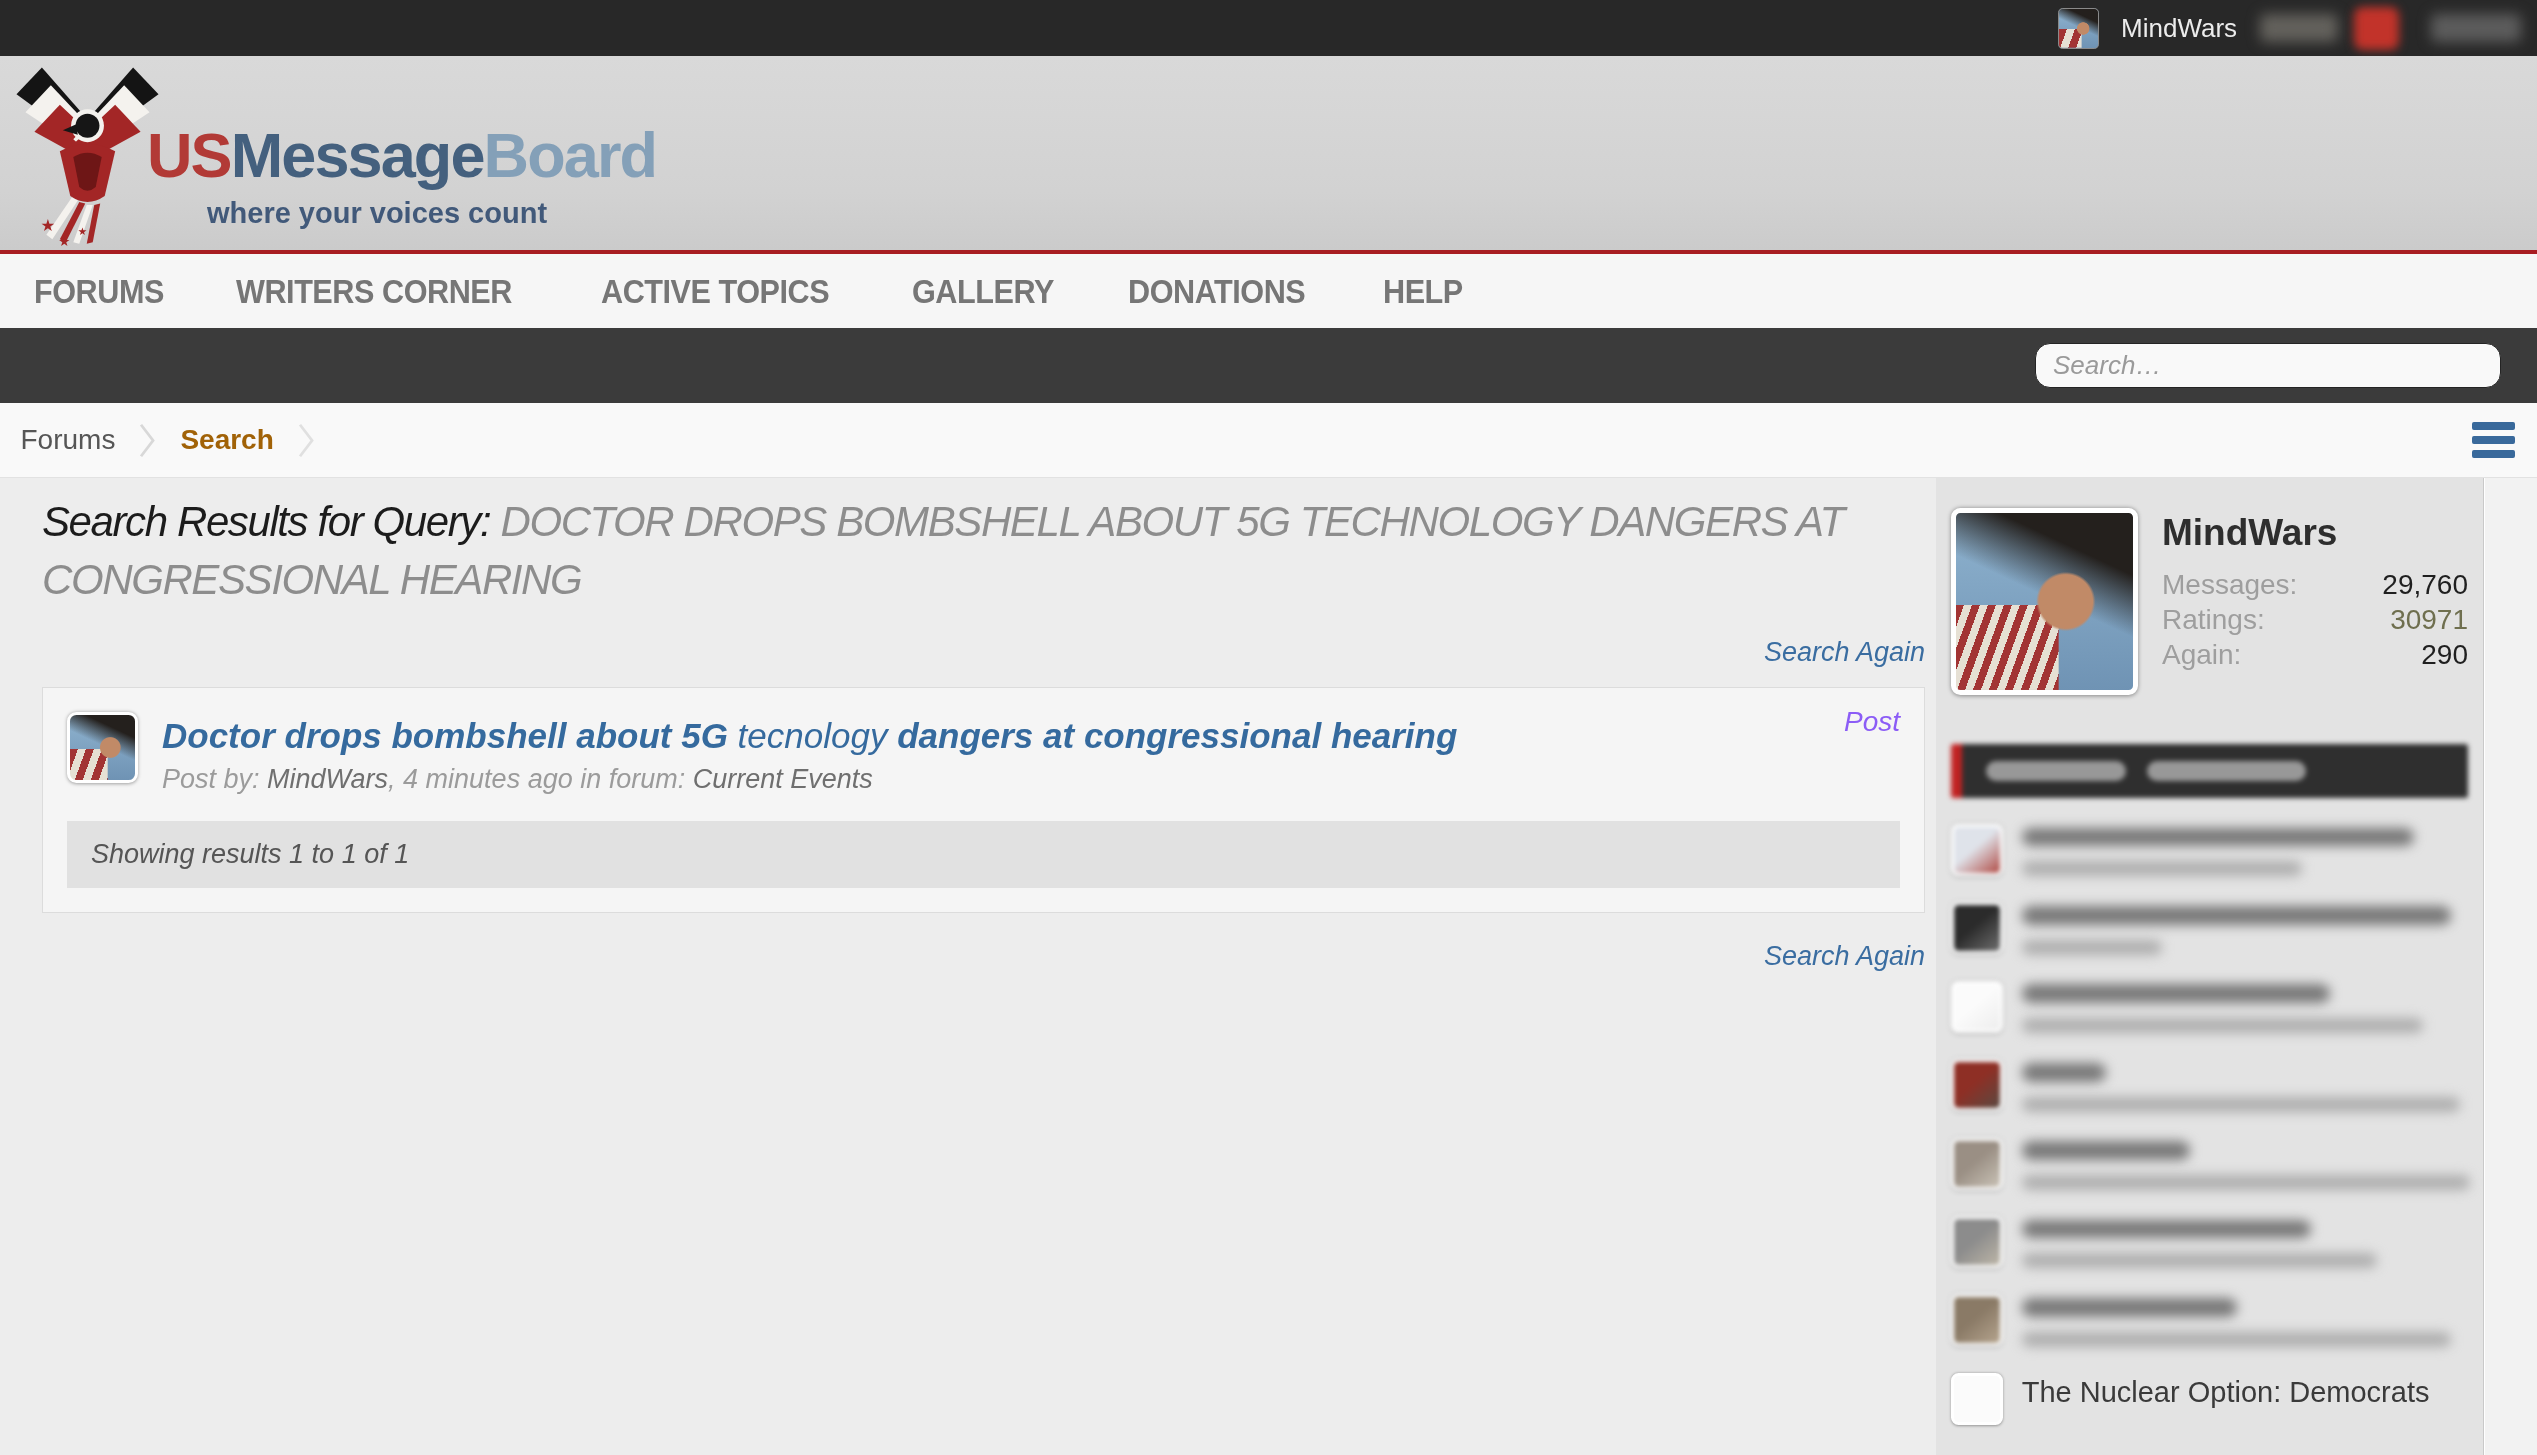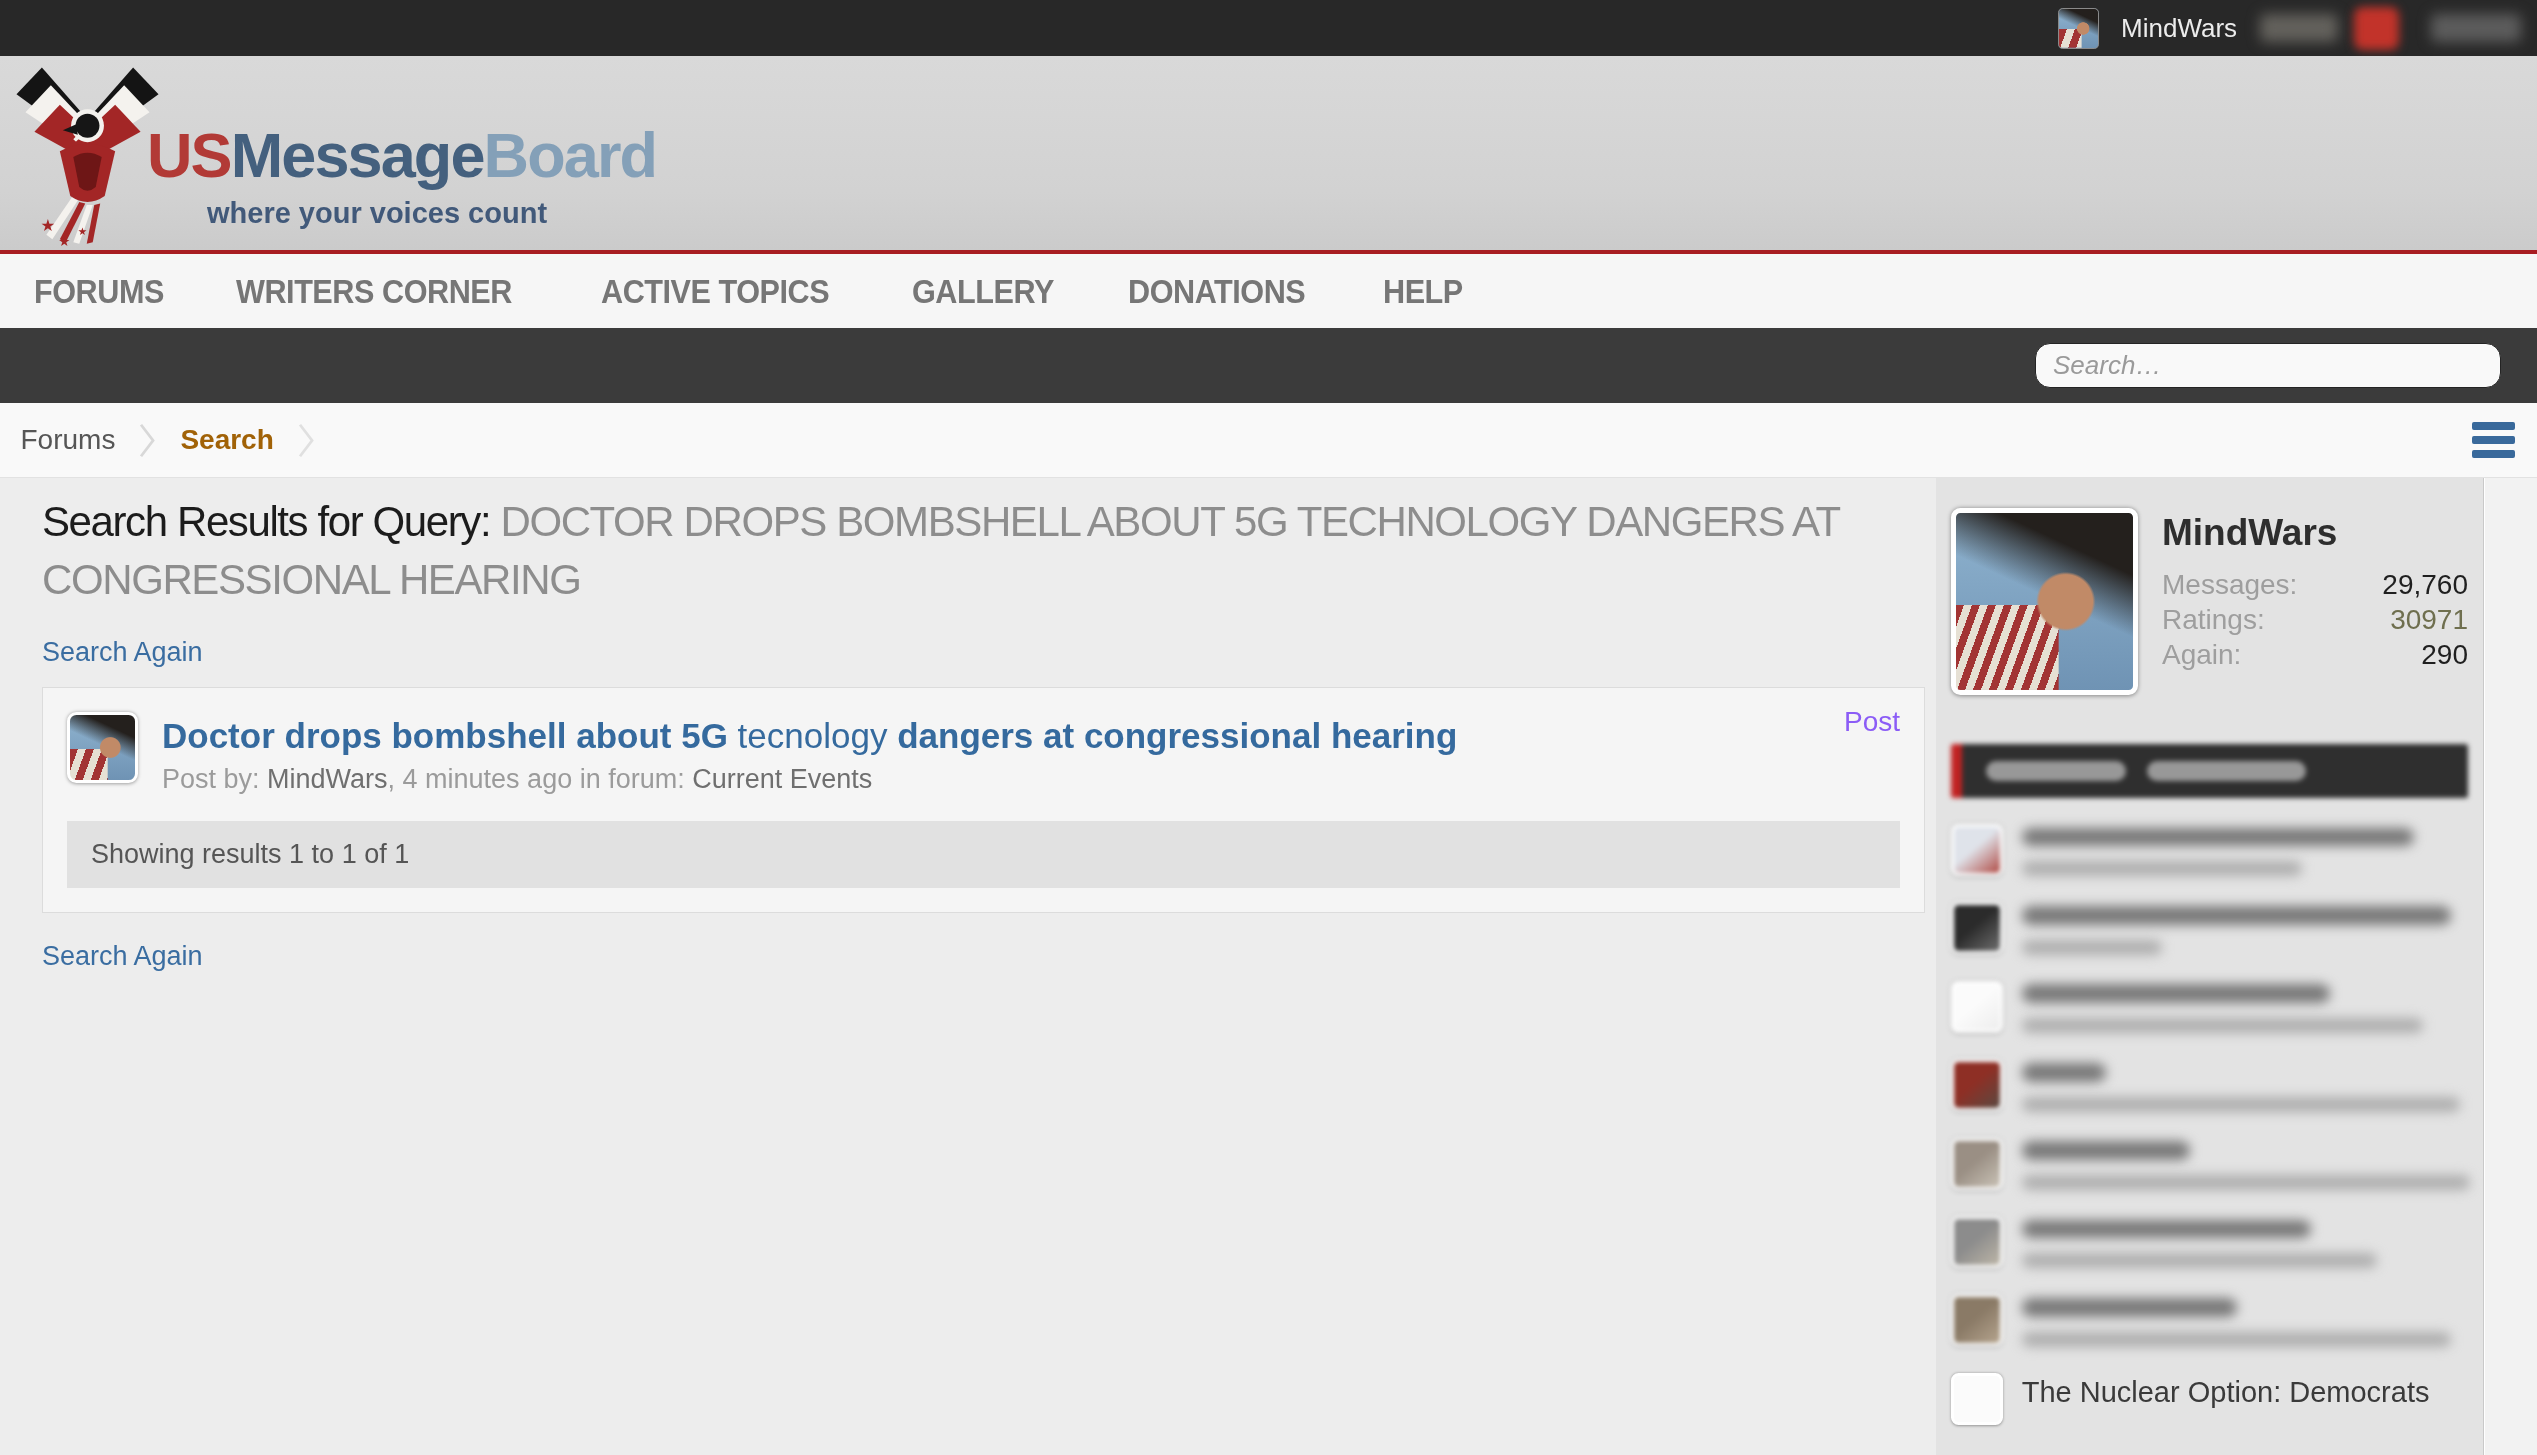--- a/index.html
+++ b/index.html
@@ -72,28 +72,28 @@
     display:flex; align-items:center; padding:0 23px 0 20.5px;
   }
   .crumb { font-size:28px; color:#565656; cursor:pointer; }
   .crumb.current { font-weight:bold; color:#a16207; }
   .crumb-sep { margin:0 24px; }
   .hamburger { margin-left:auto; display:flex; flex-direction:column; gap:5.6px; cursor:pointer; }
   .hamburger .bar { width:43px; height:8.4px; background:#39699b; border-radius:1.9px; }
 
   
   .main {
-    position:absolute; left:0; top:478px; width:2448px; height:978px; background:#ededed;
+    position:absolute; left:0; top:478px; width:2448px; height:978px; background:#ededed;font-style:italic;
   }
   .content-col { position:absolute; left:42px; top:15px; width:1883px; }
   .page-title {
     font-size:42px; line-height:58px; letter-spacing:-1.4px; font-weight:normal; color:#1c1c1c;
   }
   .page-title .query { color:#8d8d8d; }
-  .search-again-row { margin-top:28px; }
+  .search-again-row { text-align:right; margin-top:28px; }
   .search-again { color:#3a6da1; font-size:27px; text-decoration:none; cursor:pointer; }
 
   .card {
     position:relative; margin-top:18.7px; background:#f5f5f5; border:1.9px solid #dcdcdc;
     padding:24px;
   }
   .result-row { display:flex; gap:24px; }
   .avatar-art {
     background-color:#7fa3c2;
     background-image:

